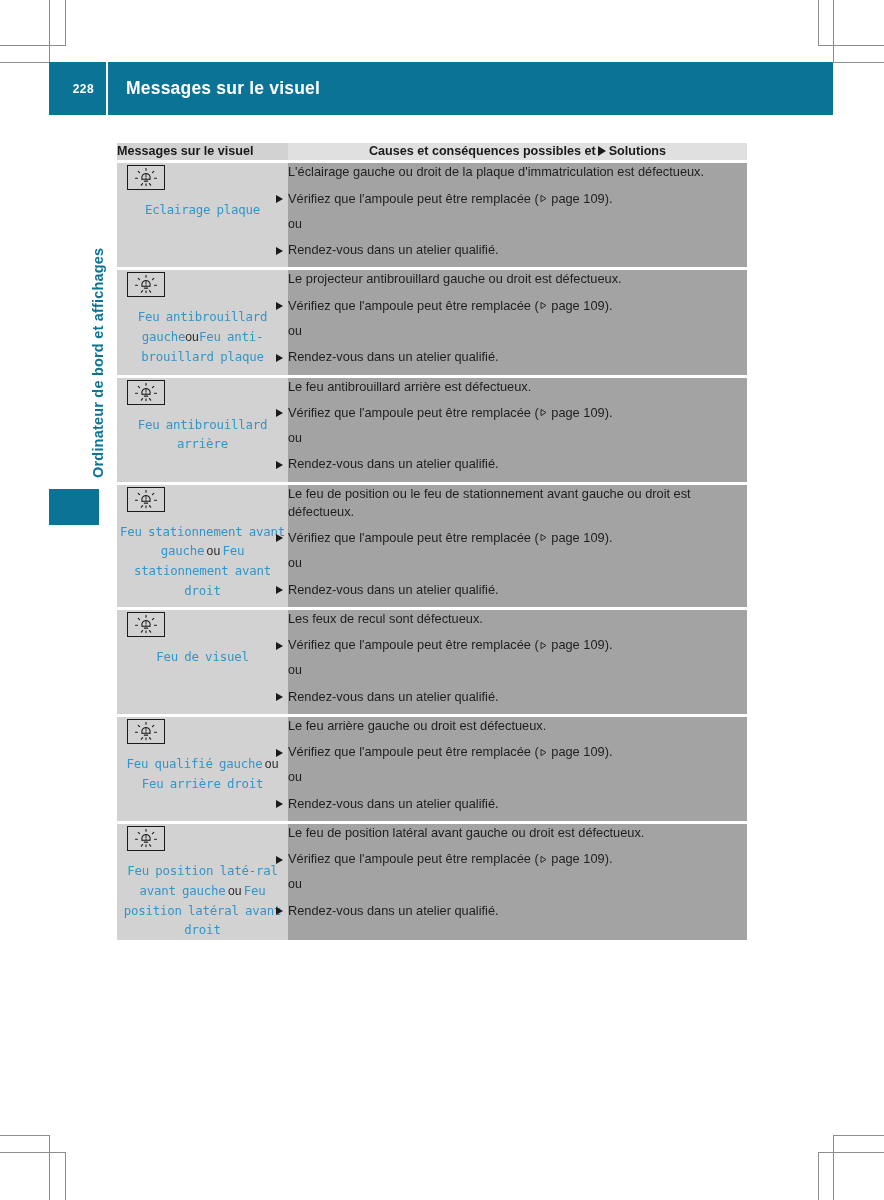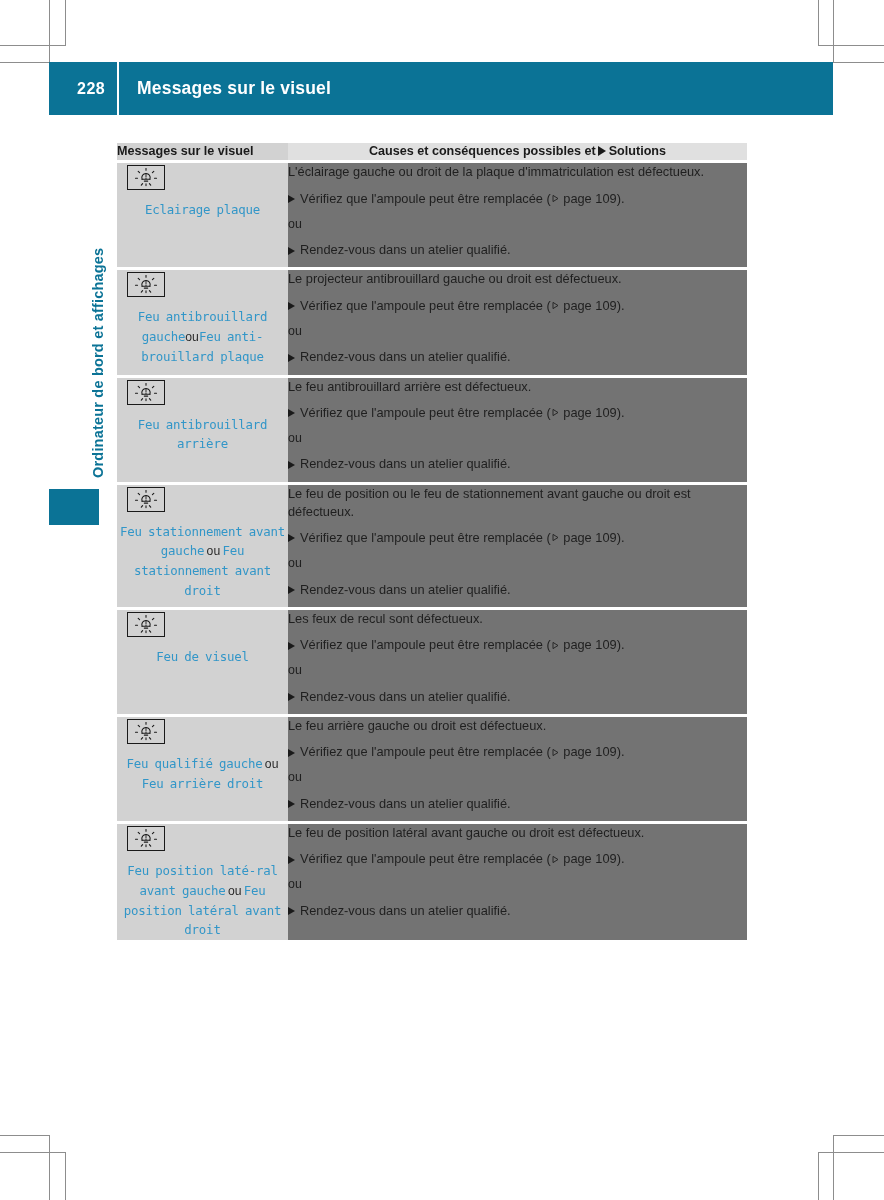--- a/index.html
+++ b/index.html
@@ -26,25 +26,25 @@
     position: absolute;
     left: 49px;
     top: 62px;
     width: 784px;
     height: 53px;
     background: #0b7396;
     display: flex;
     align-items: center;
   }
   #page-number {
-    width: 68px;
+    width: 57px;
     text-align: right;
     padding-right: 12px;
     color: #ffffff;
-    font-size: 16px;
+    font-size: 12px;
     font-weight: bold;
     letter-spacing: 0.4px;
     box-sizing: border-box;
   }
   #header-divider {
     width: 2px;
     align-self: stretch;
     background: #ffffff;
   }
   #header-title {
@@ -119,21 +119,21 @@
     margin: 0 3px 0 2px;
   }
 
   .msg-cell {
     background: #d2d2d2;
     padding: 12px 10px 14px 8px;
     border-top: 3px solid #ffffff;
     text-align: center;
   }
   .cause-cell {
-    background: #737373;
+    background: #a3a3a3;
     padding: 12px 14px 14px 12px;
     border-top: 3px solid #ffffff;
   }
 
   
   .icon-box {
     width: 38px;
     height: 25px;
     border: 1.6px solid #1a1a1a;
     background: #d2d2d2;
@@ -165,21 +165,21 @@
     color: #1f1f1f;
     line-height: 1.42;
     margin-bottom: 8px;
   }
   .cause-line:last-child { margin-bottom: 0; }
   .bullet-line {
     font-size: 12.8px;
     color: #1f1f1f;
     line-height: 1.42;
     margin-bottom: 8px;
-    padding-left: 14px;
+    padding-left: 2px;
     text-indent: -14px;
   }
   .btri {
     display: inline-block;
     width: 0; height: 0;
     border-left: 7px solid #1a1a1a;
     border-top: 4.5px solid transparent;
     border-bottom: 4.5px solid transparent;
     vertical-align: -0.5px;
     margin-right: 5px;

